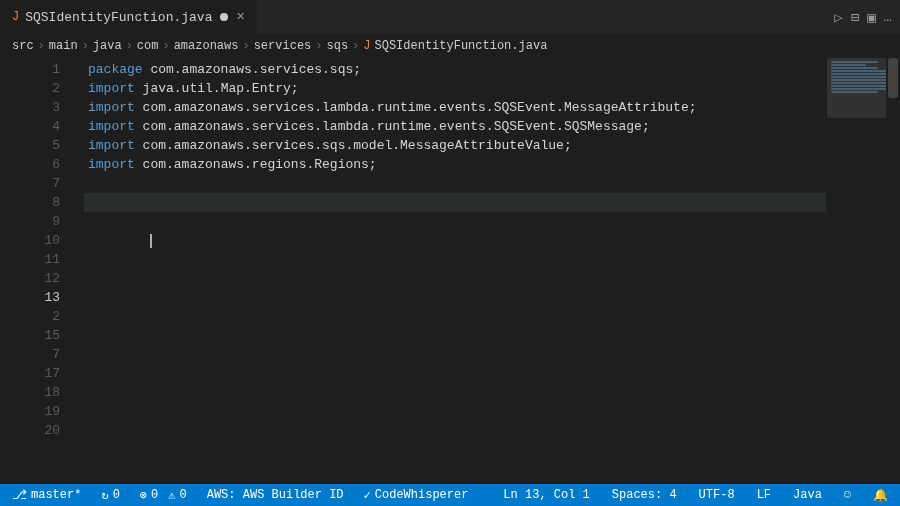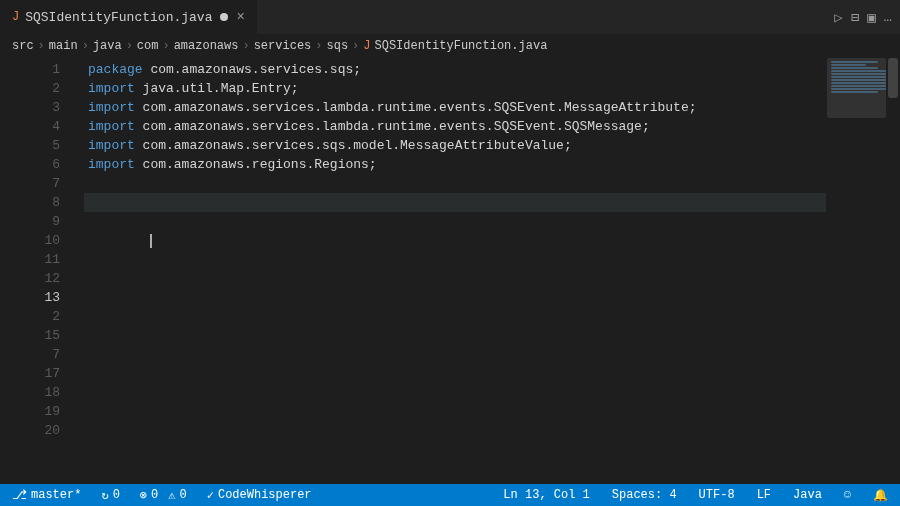--- a/index.html
+++ b/index.html
@@ -375,20 +375,23 @@
       <span>↻</span>
       <span>0</span>
     </div>
     <div class="status-item">
       <span>⊗</span>
       <span>0</span>
       <span style="margin-left:6px;">⚠</span>
       <span>0</span>
     </div>
     <div class="status-item">
+      <span>AWS: AWS Builder ID</span>
+    </div>
+    <div class="status-item">
       <span>✓</span>
       <span>CodeWhisperer</span>
     </div>
   </div>
   <div class="status-right">
     <div class="status-item">
       <span>Ln <span>13</span>, Col <span>1</span></span>
     </div>
     <div class="status-item">
       <span>Spaces: 4</span>

